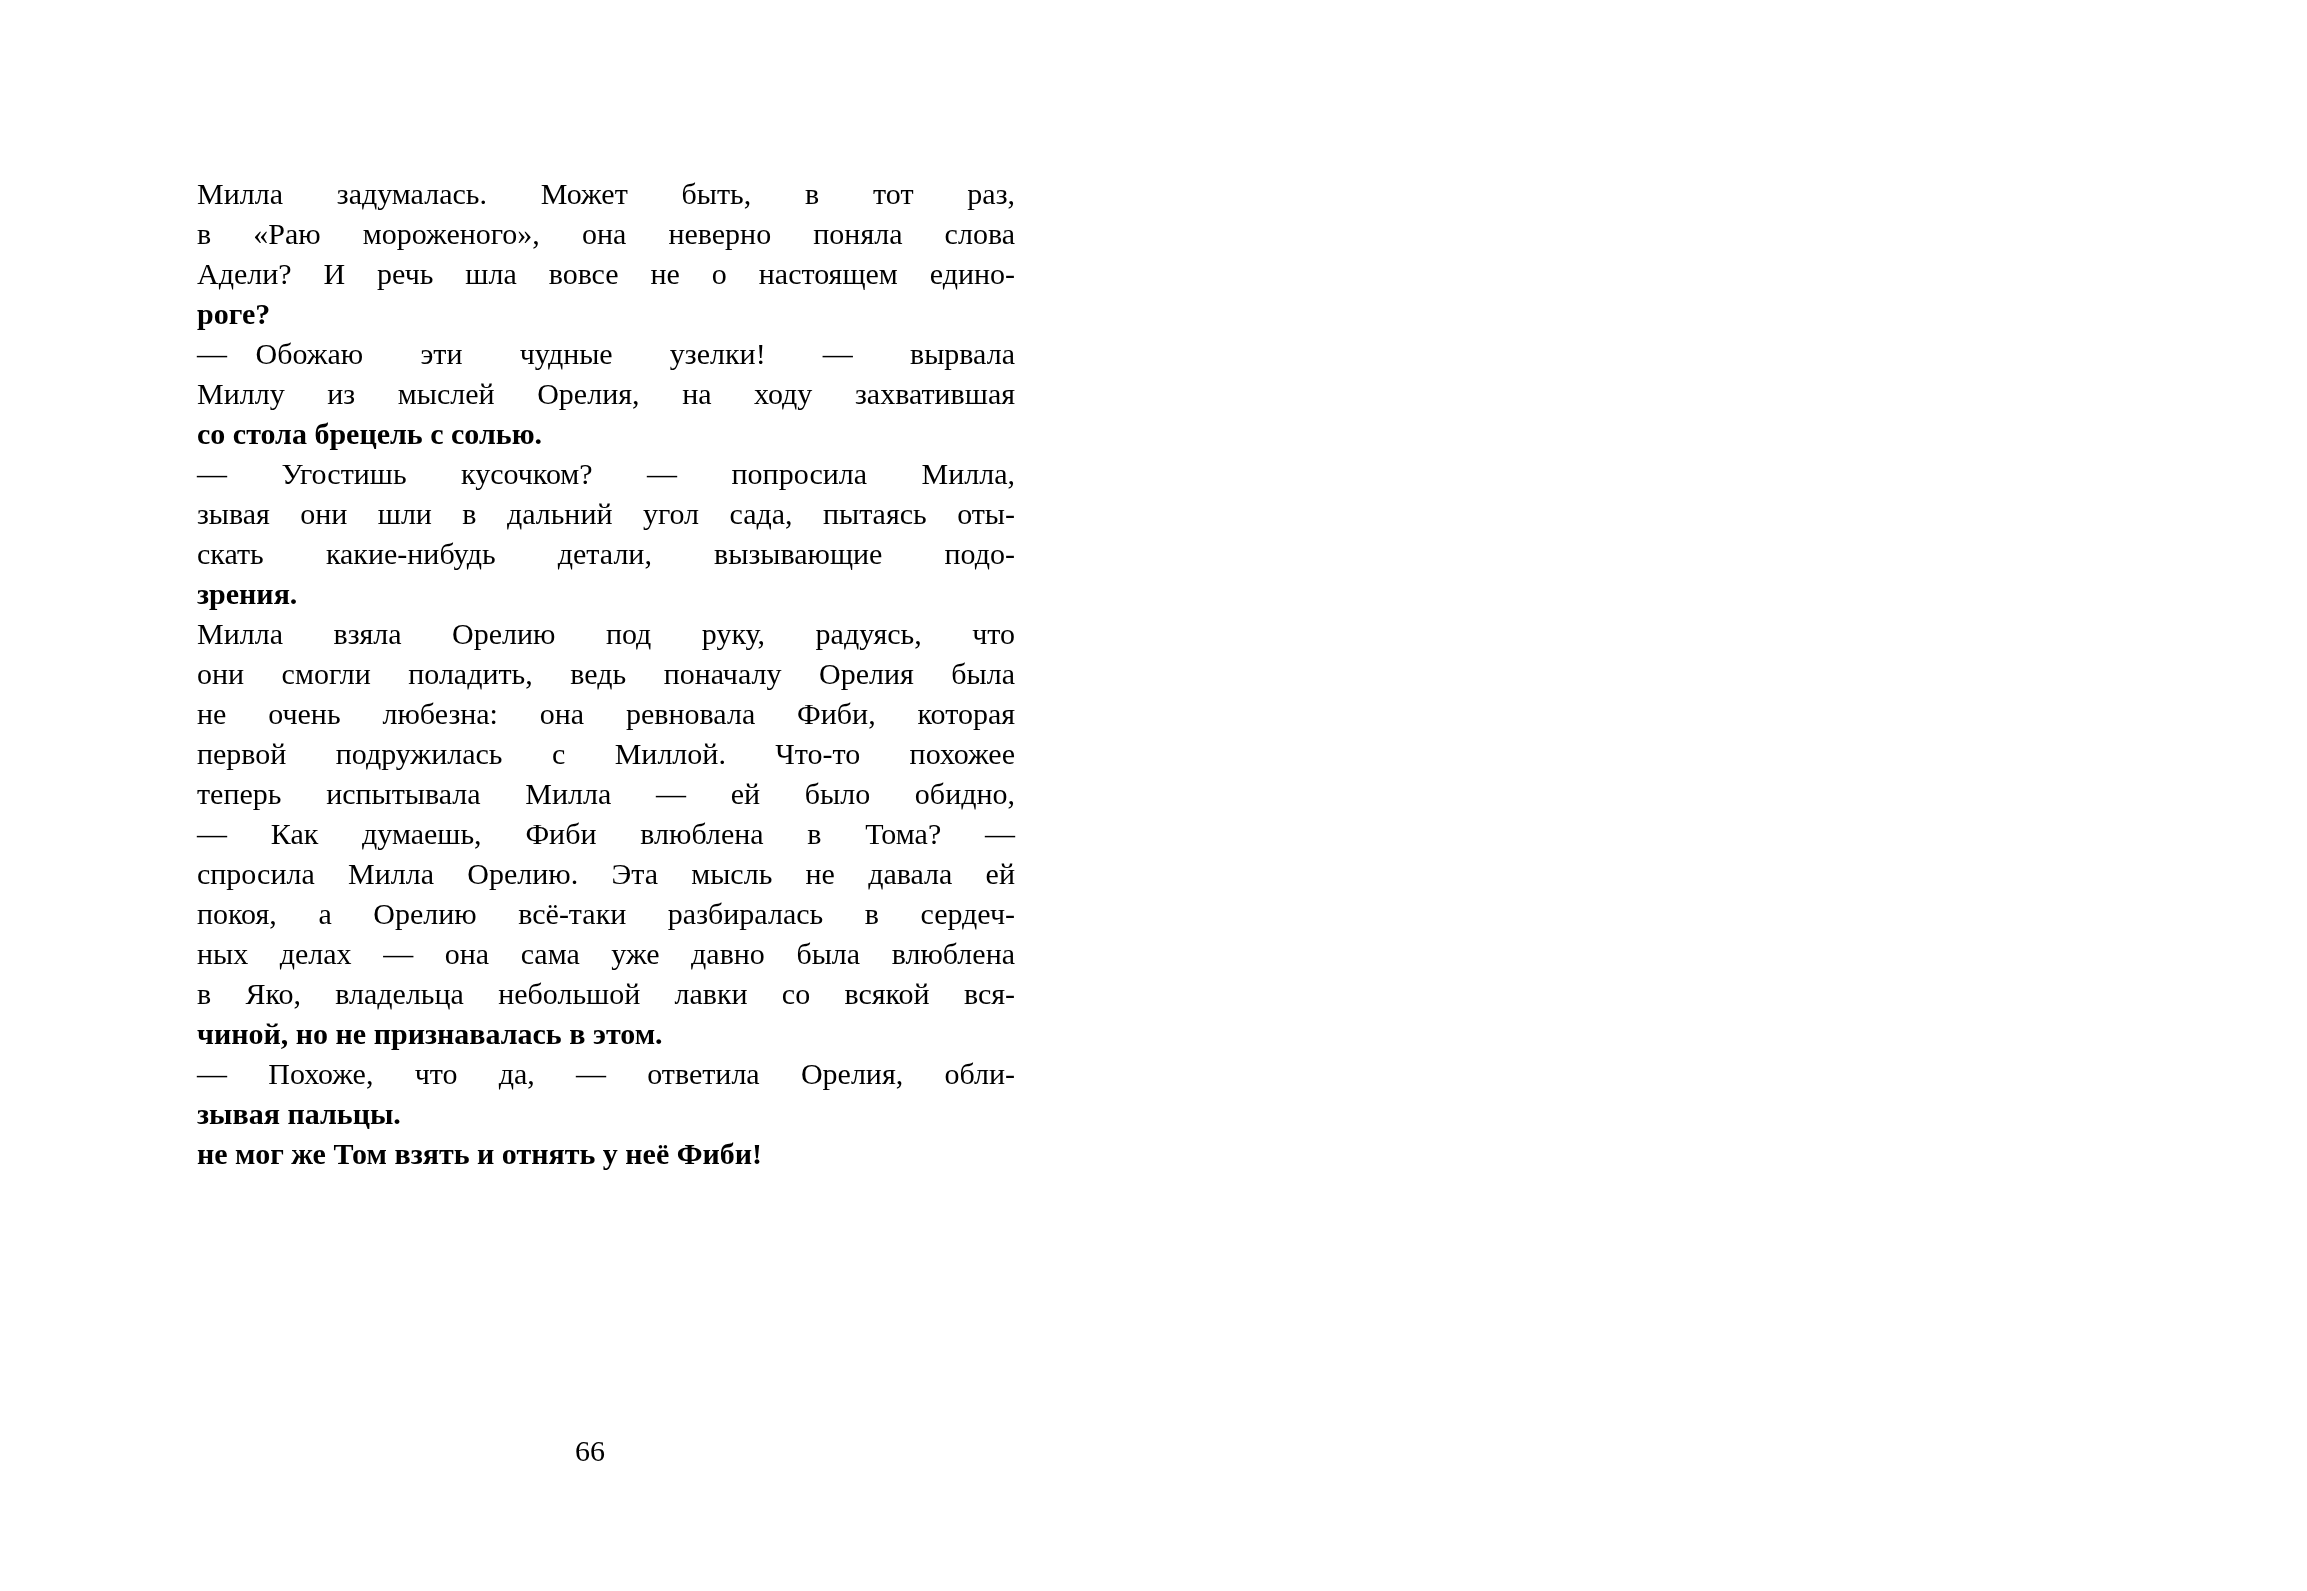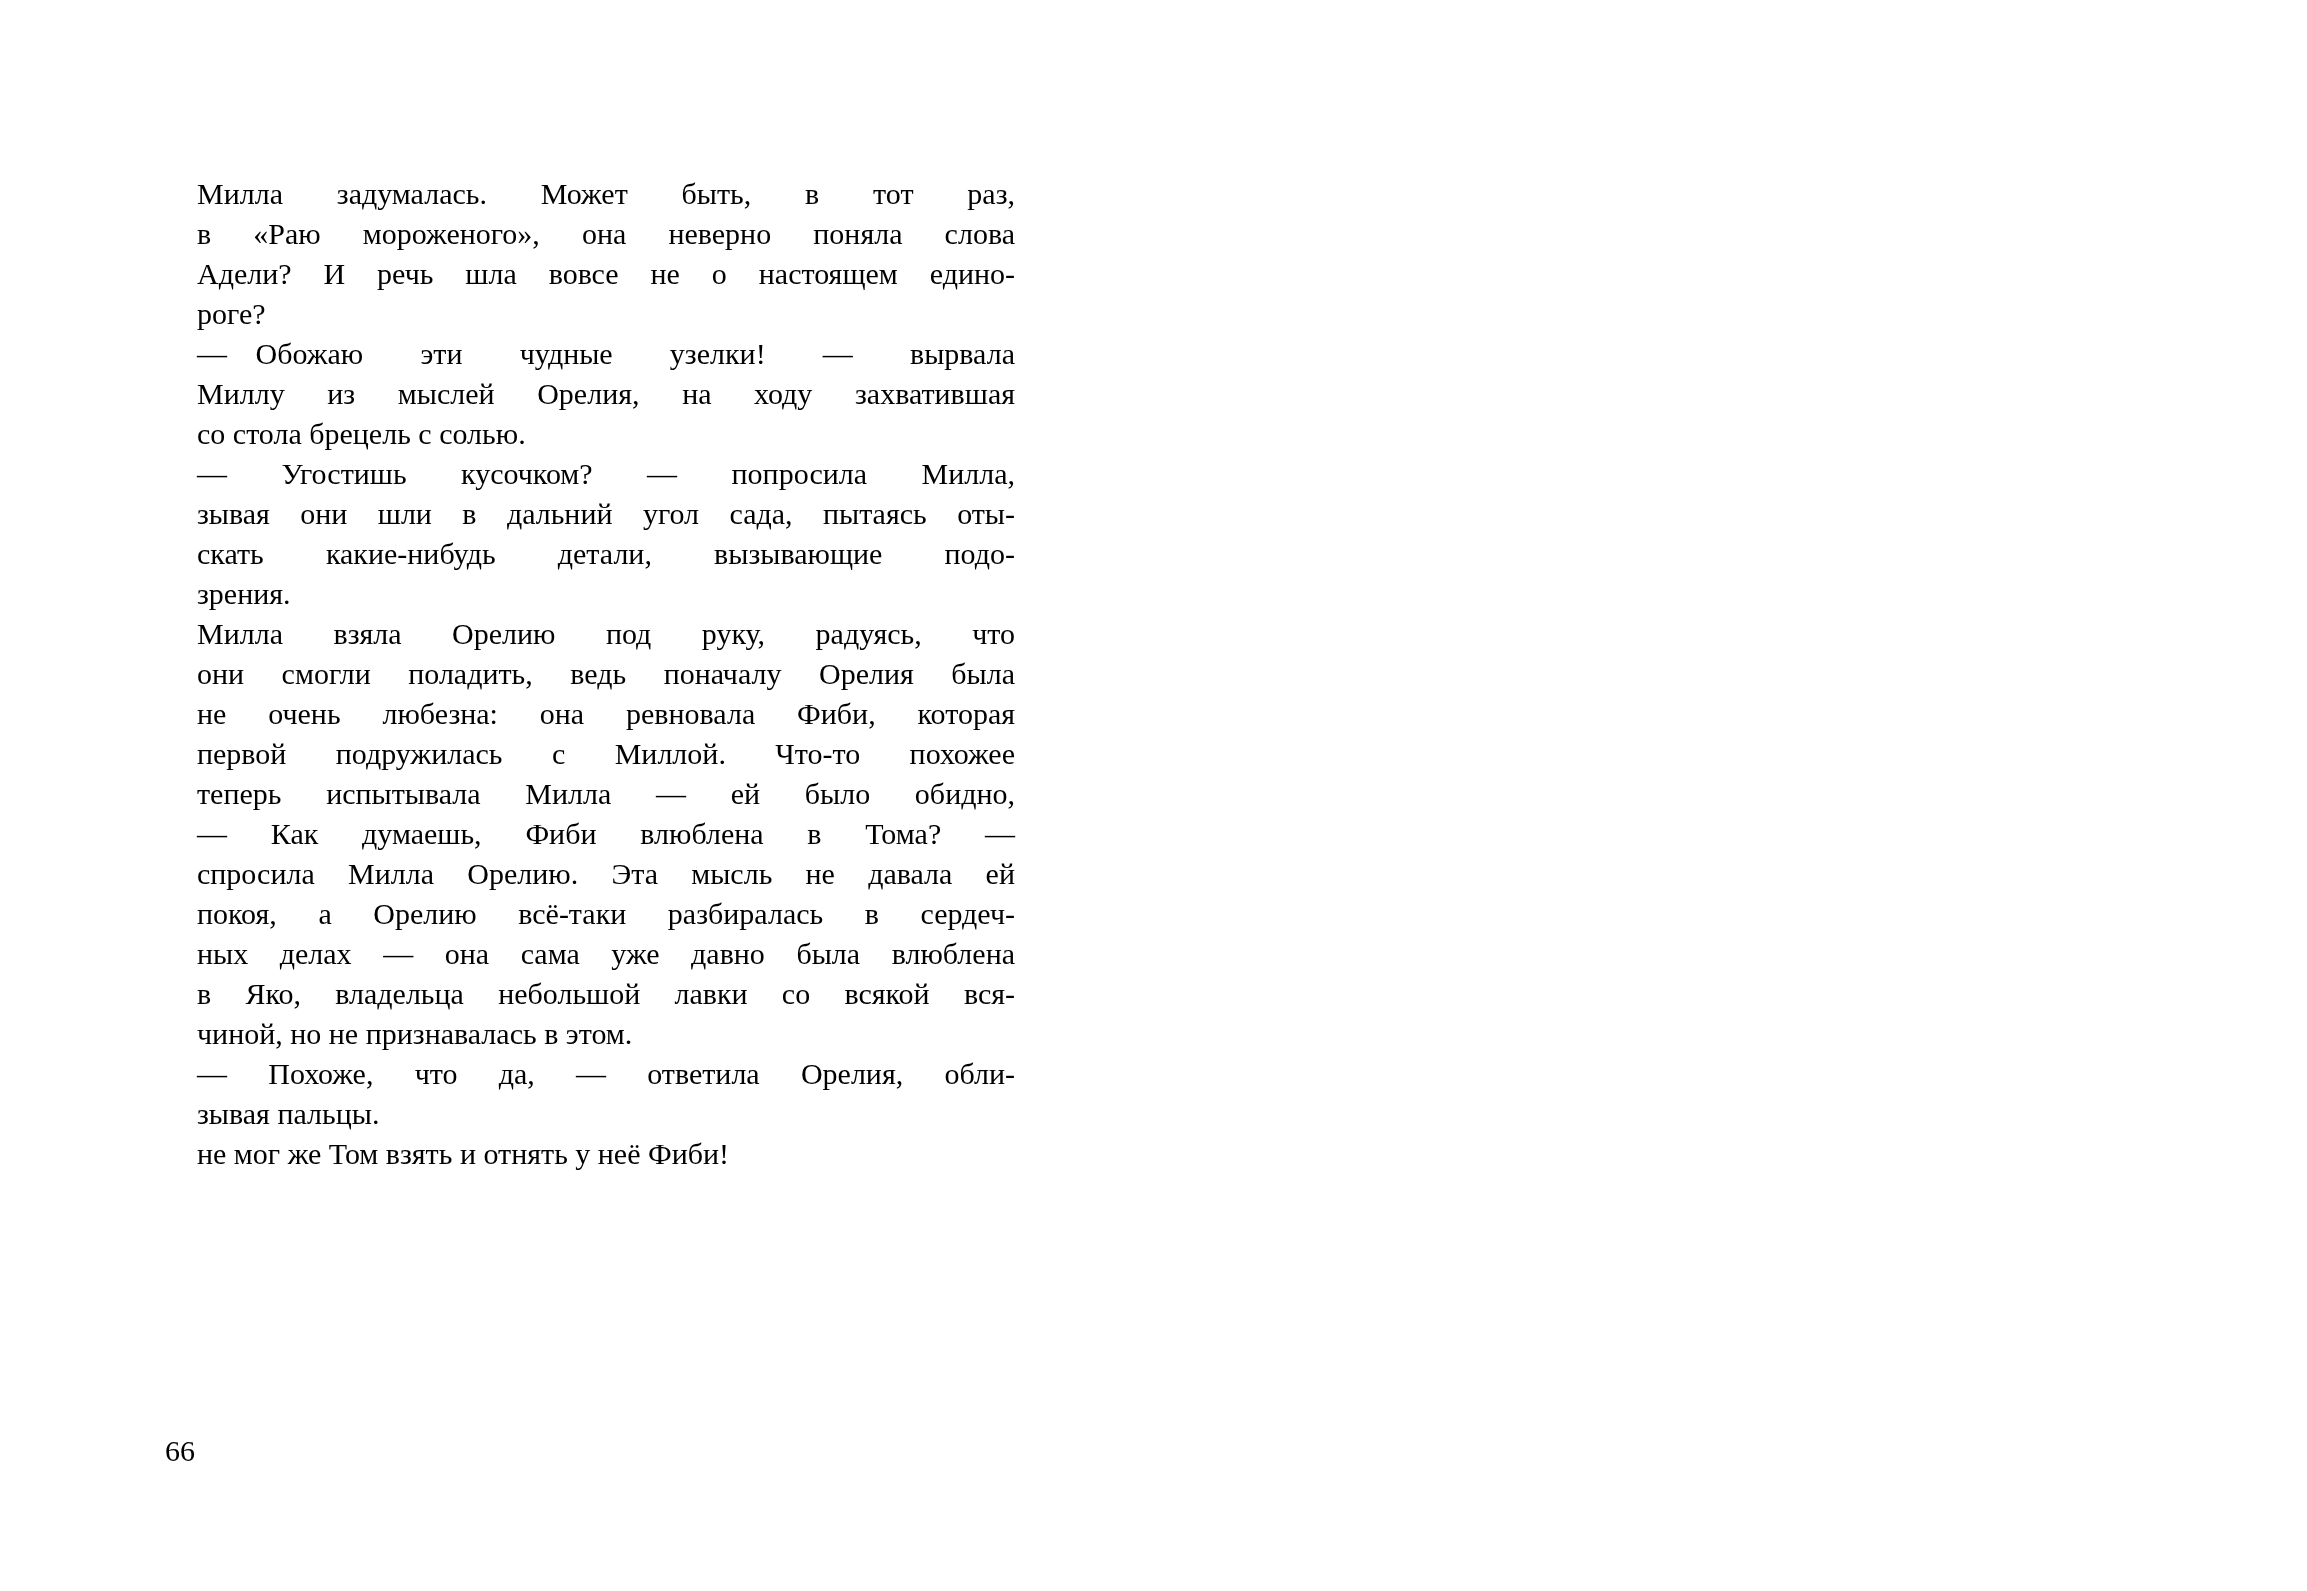--- a/index.html
+++ b/index.html
@@ -55,32 +55,33 @@
   }
 
   .para .line {
     display: block;
     text-align: justify;
     text-align-last: justify;
     white-space: pre;
   }
   .para .line.last {
     text-align-last: left;
+    font-weight: bold;
   }
   .para .line.first {
     text-indent: 32px;
   }
 
   
   .folio {
     position: absolute;
     top: 1433px;
     font-size: 30px;
     line-height: 35px;
-    text-align: left;
+    text-align: center;
     font-family: "Liberation Serif", "DejaVu Serif", serif;
   }
   .page-left .folio {
     left: 165px;
     width: 850px;
   }
 </style>
 </head>
 <body>
 

